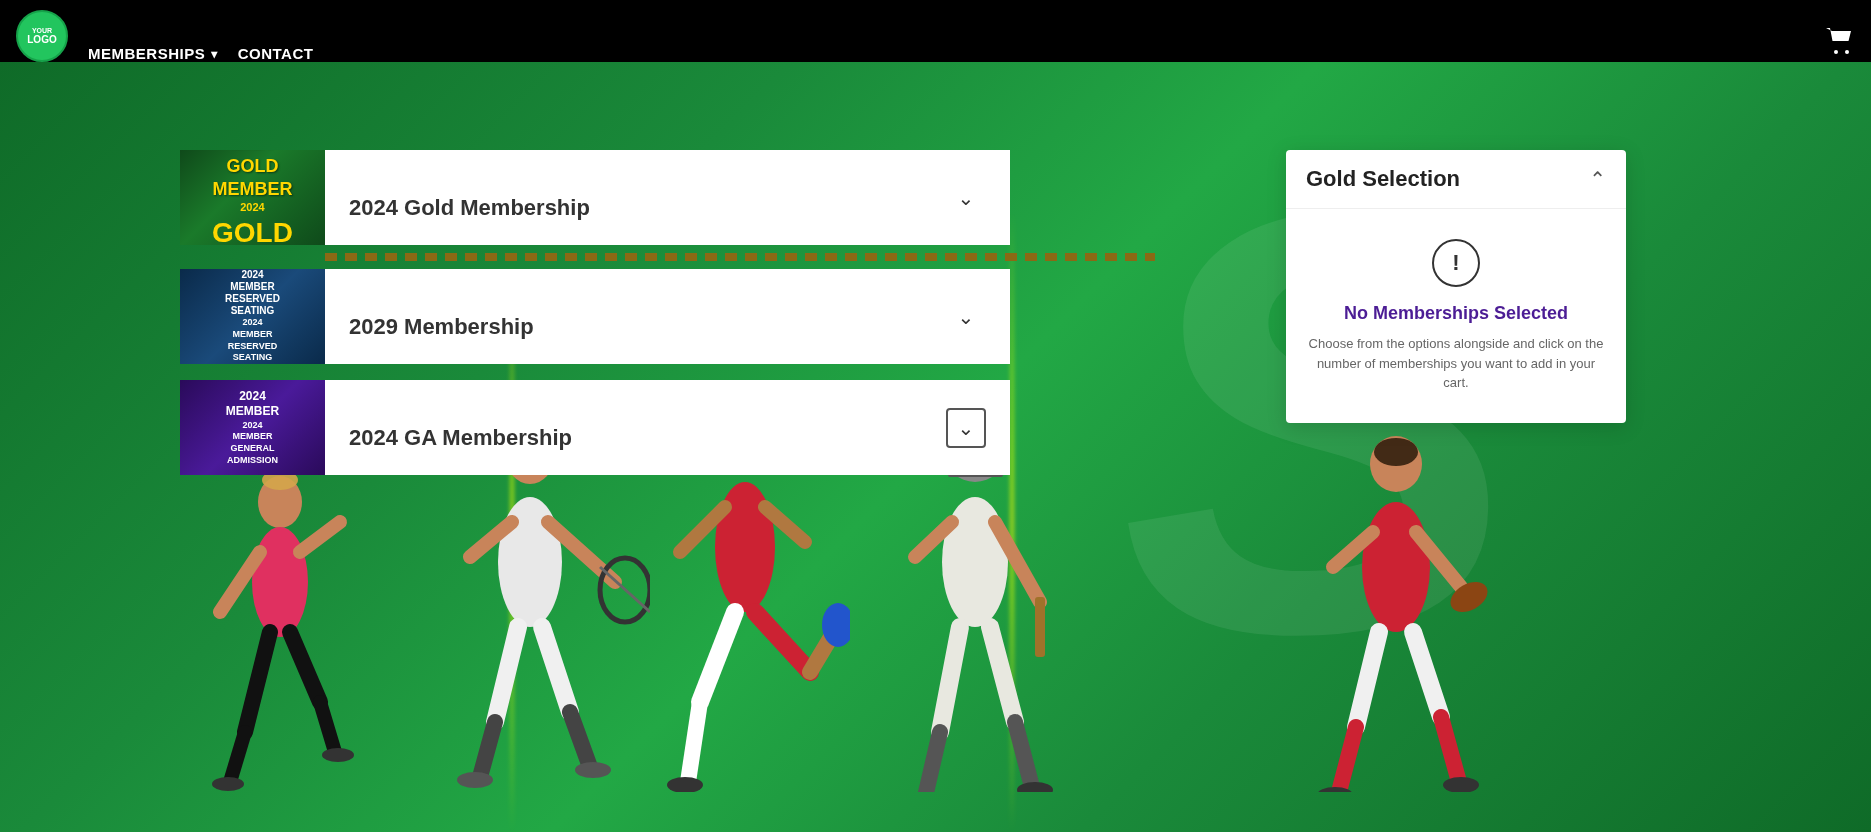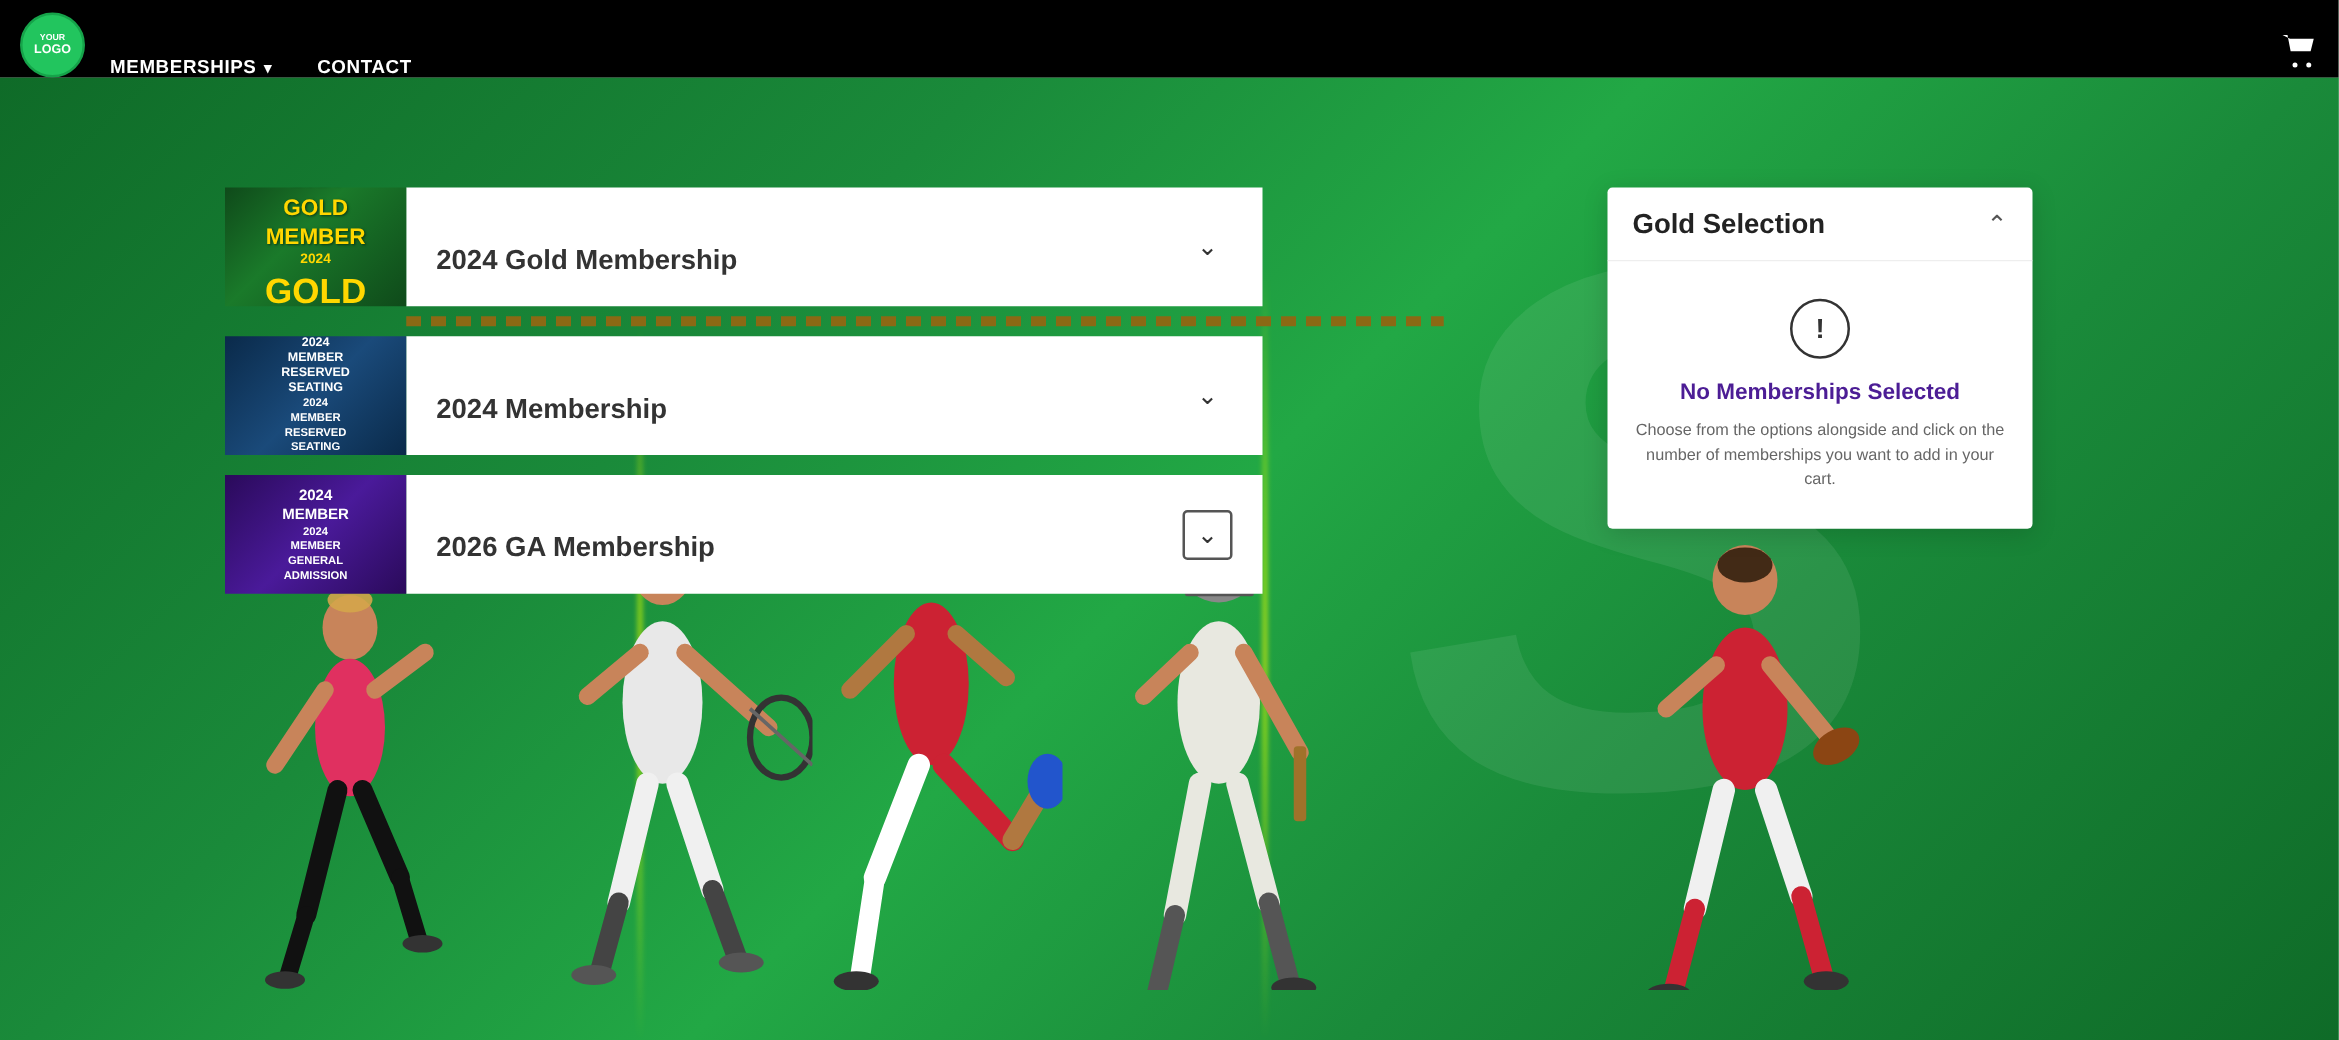--- a/index.html
+++ b/index.html
@@ -37,21 +37,21 @@
     .logo-text-main {
       font-size: 10px;
       color: #fff;
       font-weight: bold;
       line-height: 1.1;
     }
     .nav {
       display: flex;
       align-items: center;
       margin-left: 20px;
-      gap: 36px;
+      gap: 20px;
     }
     .nav-item {
       display: flex;
       align-items: center;
       gap: 6px;
       color: #fff;
       font-size: 15px;
       font-weight: 600;
       cursor: pointer;
       text-transform: uppercase;
@@ -513,33 +513,33 @@
     <div class="dashed-sep"></div>
 
     <div class="membership-row" style="margin-top:8px;">
       <div class="membership-image img-reserved" style="background: linear-gradient(135deg, #0a2a4a 0%, #1a4a7a 50%, #0a2a4a 100%); display:flex; flex-direction:column; align-items:center; justify-content:center; width:145px; height:95px; position:relative;">
         <div style="color:#fff; font-size:9px; font-weight:700; text-align:center; line-height:1.3;">
           2024<br>MEMBER<br>RESERVED<br>SEATING
         </div>
 
       </div>
       <div class="membership-panel">
-        <span class="membership-title">2024 Membership</span>
+        <span class="membership-title">2029 Membership</span>
         <div class="chevron-btn">⌄</div>
       </div>
     </div>
 
     <div class="membership-row" style="margin-top:8px;">
       <div class="membership-image img-ga" style="background: linear-gradient(135deg, #2a0a5a 0%, #4a1a9a 50%, #2a0a5a 100%); display:flex; flex-direction:column; align-items:center; justify-content:center; width:145px; height:95px;">
         <div style="color:#fff; font-size:9px; font-weight:700; text-align:center; line-height:1.3;">
           2024<br>MEMBER<br>GENERAL<br>ADMISSION
         </div>
       </div>
       <div class="membership-panel">
-        <span class="membership-title">2026 GA Membership</span>
+        <span class="membership-title">2024 GA Membership</span>
         <div class="chevron-btn chevron-btn-bordered">⌄</div>
       </div>
     </div>
 
   </div>
 
   <div class="selection-panel">
     <div class="selection-header">
       <span class="selection-title">Gold Selection</span>
       <button class="collapse-btn">⌃</button>

